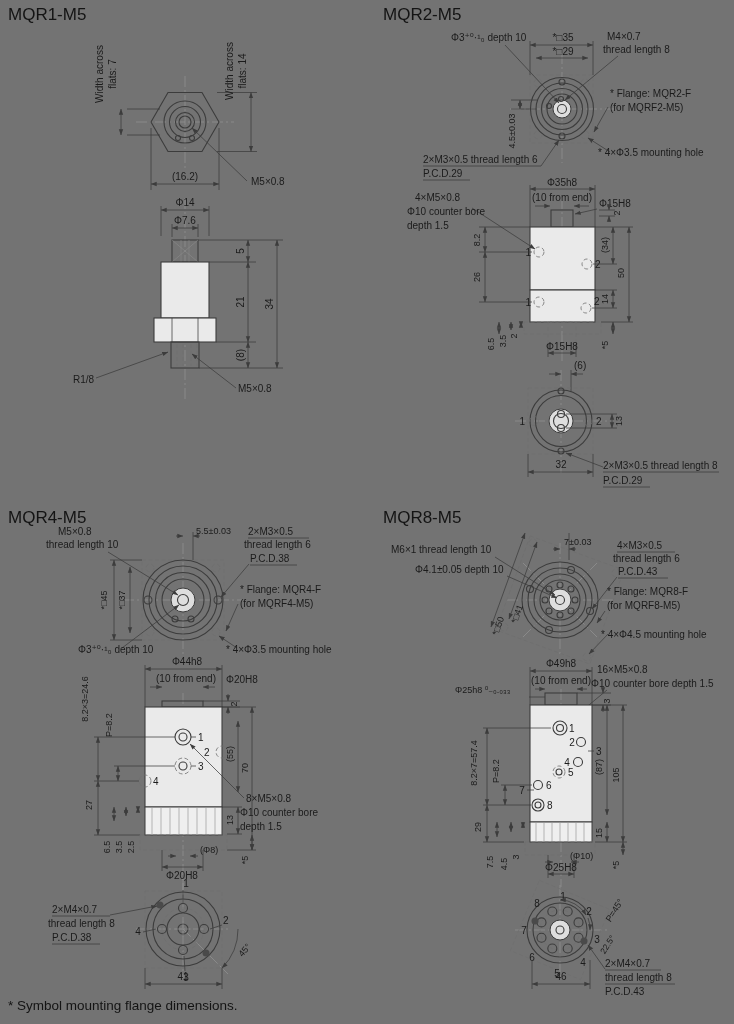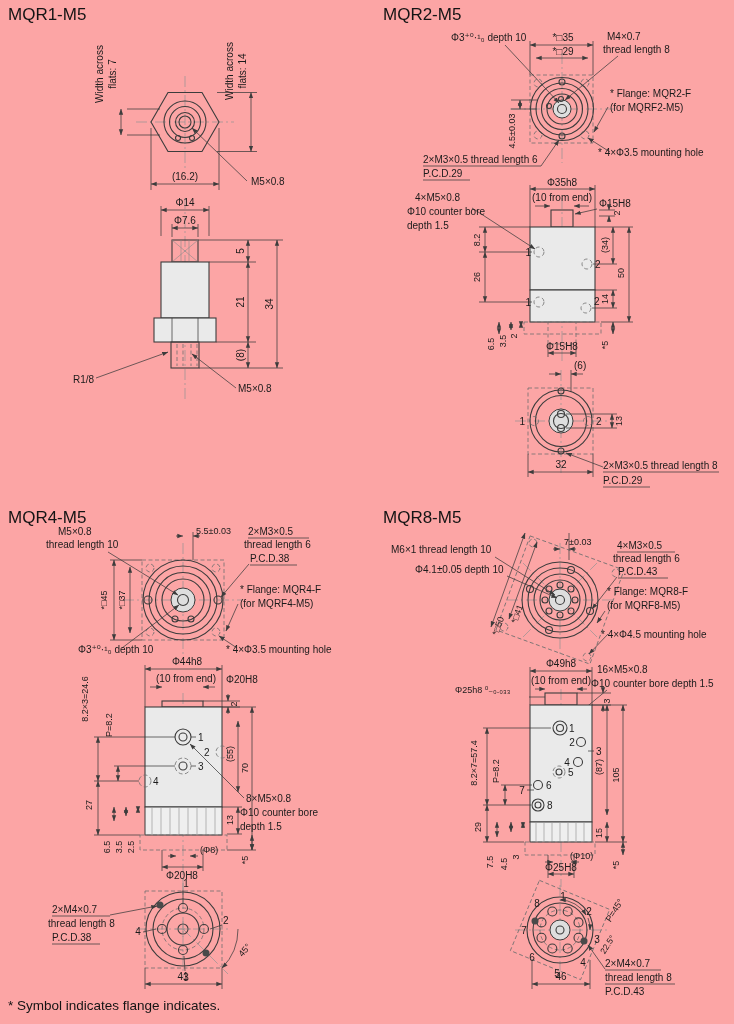--- a/index.html
+++ b/index.html
@@ -1,16 +1,16 @@
 <!DOCTYPE html>
 <html><head>
 <meta charset="utf-8">
 <style>
   html,body{margin:0;padding:0;background:#e9e9e9;}
-  #page{position:relative;width:734px;height:1024px;background:#fca5a5;overflow:hidden;}
+  #page{position:relative;width:734px;height:1024px;background:#737373;overflow:hidden;}
   svg{position:absolute;overflow:visible;}
   text{font-family:"Liberation Sans","DejaVu Sans",sans-serif;font-size:10px;fill:#1b1b1b;}
   .ttl{font-size:17px;fill:#141414;}
   .t9{font-size:9px;}
   .t8{font-size:8.5px;}
   .s{fill:none;stroke:#3c3c3c;stroke-width:1.1;}
   .sf{fill:#eaeaea;stroke:#3c3c3c;stroke-width:1.1;}
   .kf{fill:#efefef;stroke:#3c3c3c;stroke-width:1;}
   .sg{fill:#dedede;stroke:#3c3c3c;stroke-width:1;}
   .mf{fill:#4a4a4a;stroke:none;}
@@ -615,15 +615,15 @@
     <text text-anchor="middle" x="194" y="475">46</text>
     <line class="m" x1="238" y1="464" x2="221" y2="440" marker-end="url(#a8)"></line>
     <line class="m" x1="238" y1="465" x2="294" y2="465"></line>
     <text x="238" y="462">2×M4×0.7</text>
     <line class="m" x1="238" y1="479" x2="308" y2="479"></line>
     <text x="238" y="476">thread length 8</text>
     <text x="238" y="490">P.C.D.43</text>
   </g>
 </svg>
 
-<div id="footnote">* Symbol indicates flange indicates.</div>
+<div id="footnote">* Symbol mounting flange dimensions.</div>
 
 </div>
 
 </body></html>

